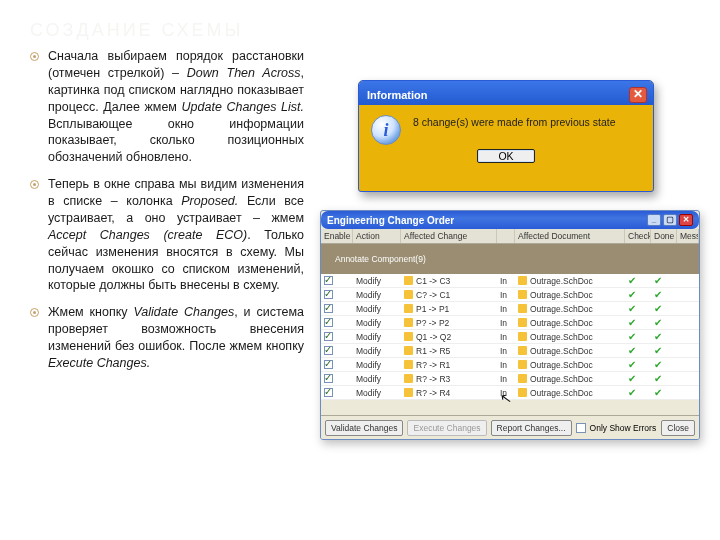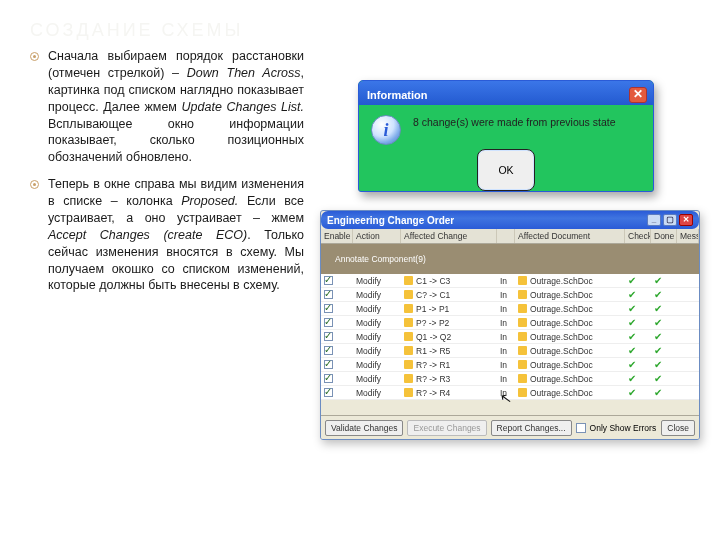--- a/index.html
+++ b/index.html
@@ -71,55 +71,56 @@
   }
   .bbtn { border:1px solid #888; background:#efefef; padding:2px 5px; border-radius:2px; color:#333;}
   .bbtn.dis { color:#999; border-color:#bbb; }
   .bleft{display:flex;gap:4px;align-items:center;}
   .cb { width:10px; height:10px; border:1px solid #7a92b5; background:#fff;}
 
   
   .info {
     position:absolute; left:38px; top:0; width:296px; height:112px;
     border:1px solid #2a5bd7; border-radius:5px 5px 3px 3px;
-    background:#22c55e; box-shadow:3px 5px 10px rgba(0,0,0,0.35);
+    background:#eab308; box-shadow:3px 5px 10px rgba(0,0,0,0.35);
     overflow:hidden; font-size:11px; z-index:5;
   }
   .info-title {
     height:24px; background: linear-gradient(#3b76e8,#235ad0);
     color:#fff; font-weight:bold; padding:3px 6px 0 8px;
     display:flex; justify-content:space-between; align-items:center;
     border-radius:4px 4px 0 0;
   }
   .xbtn { width:18px; height:16px; background:#e35a3e; border:1px solid #a33; border-radius:3px;
           color:#fff; text-align:center; line-height:13px; font-size:12px;}
   .info-body { display:flex; padding:10px 10px 4px 12px; gap:12px; }
   .iicon {
     width:30px; height:30px; border-radius:50%;
     background: radial-gradient(circle at 35% 30%, #fff, #cfe3ff 45%, #7aa9e8 70%, #4a7ac6);
     border:1px solid #6b8cc2; color:#2a5bd7; font-weight:bold; font-style:italic;
     font-family: Georgia, serif; font-size:18px; text-align:center; line-height:28px;
   }
   .info-text { font-size:10.5px; color:#222; line-height:1.35;}
   .info-foot { text-align:center; padding-bottom:6px;}
-  .okbtn { border:1px solid #222; background:#efefef; padding:14px 20px; font-size:10.5px; border-radius:8px;
+  .okbtn { border:1px solid #222; background:#efefef; padding:0 20px; font-size:10.5px; border-radius:2px;
            box-shadow: inset 0 0 0 1px #cfe3ff; }
 
   .cursor { position:absolute; left:180px; top:310px; font-size:14px; color:#111; transform:rotate(-10deg);}
   .stat-head { grid-column: 6 / span 3; text-align:center !important; border-right:none;}
   .allspan { grid-column:1 / span 5; }
 </style>
 </head>
 <body>
 
 <div class="heading">СОЗДАНИЕ СХЕМЫ</div>
 
 <div class="textcol">
   <p><span class="bullet"></span><span>Сначала выбираем порядок расстановки (отмечен стрелкой) – <em>Down Then Across</em>, картинка под списком наглядно показывает процесс. Далее жмем <em>Update Changes List.</em> Всплывающее окно информации показывает, сколько позиционных обозначений обновлено.</span></p>
   <p><span class="bullet"></span><span>Теперь в окне справа мы видим изменения в списке – колонка <em>Proposed.</em> Если все устраивает, а оно устраивает – жмем <em>Accept Changes (create ECO)</em>. Только сейчас изменения вносятся в схему. Мы получаем окошко со списком изменений, которые должны быть внесены в схему.</span></p>
+  <p><span class="bullet"></span><span>Жмем кнопку <em>Validate Changes</em>, и система проверяет возможность внесения изменений без ошибок. После жмем кнопку <em>Execute Changes.</em></span></p>
 </div>
 
 <div class="gfx">
 
   <div class="info">
     <div class="info-title">
       <span>Information</span>
       <span class="xbtn">✕</span>
     </div>
     <div class="info-body">

